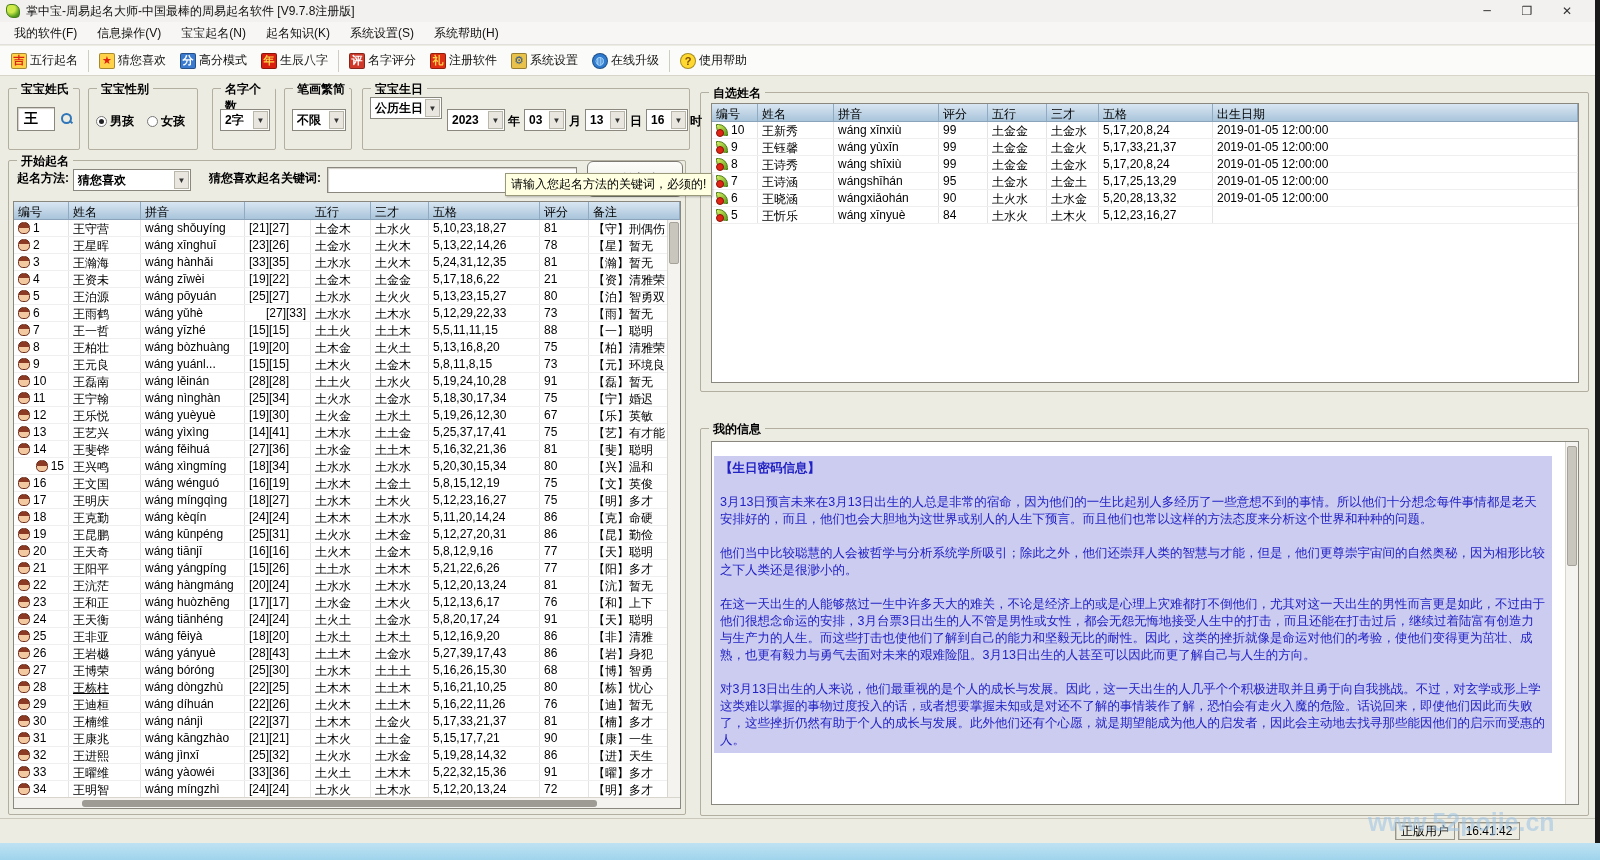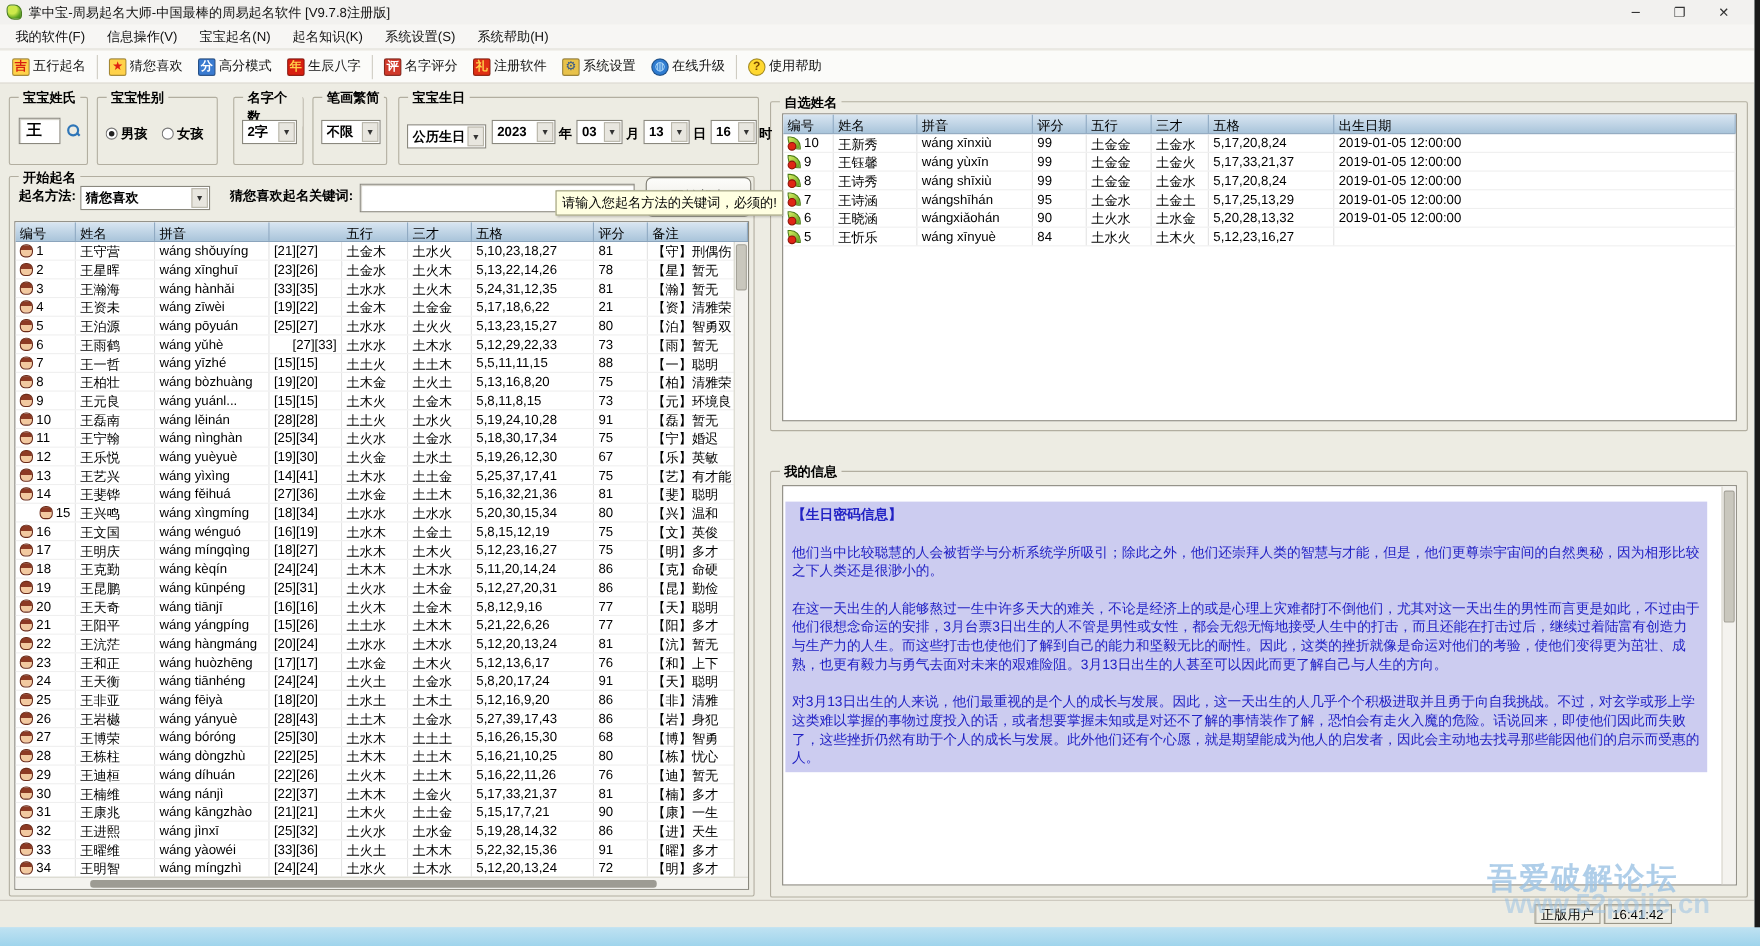--- a/index.html
+++ b/index.html
@@ -202,21 +202,21 @@
     <div class="groupbox" style="left:284px; top:88px; width:68px; height:62px;">
       <span class="gb-label">笔画繁简</span>
       <div class="combo" style="position:absolute; left:7px; top:20px; width:54px; height:22px;">
         <span style="overflow:hidden; white-space:nowrap; width:28px;">不限</span>
         <span class="arrow-box">▼</span>
       </div>
     </div>
 
     <div class="groupbox" style="left:362px; top:88px; width:328px; height:62px;">
       <span class="gb-label">宝宝生日</span>
-      <div class="combo" style="position:absolute; left:7px; top:24px; width:72px; height:22px;">
+      <div class="combo" style="position:absolute; left:7px; top:8px; width:72px; height:22px;">
         <span style="overflow:hidden; white-space:nowrap; width:50px;">公历生日</span>
         <span class="arrow-box">▼</span>
       </div>
       <div class="combo" style="position:absolute; left:84px; top:20px; width:58px; height:22px;">
         <span>2023</span>
         <span class="arrow-box">▼</span>
       </div>
       <span style="position:absolute; left:145px; top:24px; font-weight:bold;">年</span>
       <div class="combo" style="position:absolute; left:161px; top:20px; width:42px; height:22px;">
         <span>03</span>
@@ -552,21 +552,21 @@
               <span class="tc" style="width: 104px; flex: 0 0 auto;">wáng bóróng</span>
               <span class="tc" style="width: 66px; flex: 0 0 auto;">[25][30]</span>
               <span class="tc" style="width: 60px; flex: 0 0 auto;">土水木</span>
               <span class="tc" style="width: 58px; flex: 0 0 auto;">土土土</span>
               <span class="tc" style="width: 111px; flex: 0 0 auto;">5,16,26,15,30</span>
               <span class="tc" style="width: 49px; flex: 0 0 auto;">68</span>
               <span class="tc" style="width: 80px; flex: 1 1 0%;">【博】智勇</span>
             </div>
             <div class="trow">
               <span class="tc" style="width: 55px; flex: 0 0 auto;"><span class="boy-ico"></span>28</span>
-              <span class="tc" style="width: 72px; flex: 0 0 auto;">王栋柱</span>
+              <span class="tc" style="width: 72px; flex: 0 0 auto; text-decoration: underline;">王栋柱</span>
               <span class="tc" style="width: 104px; flex: 0 0 auto;">wáng dòngzhù</span>
               <span class="tc" style="width: 66px; flex: 0 0 auto;">[22][25]</span>
               <span class="tc" style="width: 60px; flex: 0 0 auto;">土木木</span>
               <span class="tc" style="width: 58px; flex: 0 0 auto;">土土木</span>
               <span class="tc" style="width: 111px; flex: 0 0 auto;">5,16,21,10,25</span>
               <span class="tc" style="width: 49px; flex: 0 0 auto;">80</span>
               <span class="tc" style="width: 80px; flex: 1 1 0%;">【栋】忧心</span>
             </div>
             <div class="trow">
               <span class="tc" style="width: 55px; flex: 0 0 auto;"><span class="boy-ico"></span>29</span>
@@ -721,34 +721,34 @@
             </div>
           </div>
       </div>
     </div>
 
     <div class="groupbox" style="left:700px; top:428px; width:889px; height:388px;">
       <span class="gb-label">我的信息</span>
       <div class="info-area" style="left:10px; top:12px; width:868px; height:364px;">
         <div class="info-inner" id="info-paragraphs">
             <p class="hd">【生日密码信息】</p>
+            <p>3月13日预言未来在3月13日出生的人总是非常的宿命，因为他们的一生比起别人多经历了一些意想不到的事情。所以他们十分想念每件事情都是老天安排好的，而且，他们也会大胆地为这世界或别人的人生下预言。而且他们也常以这样的方法态度来分析这个世界和种种的问题。</p>
             <p>他们当中比较聪慧的人会被哲学与分析系统学所吸引；除此之外，他们还崇拜人类的智慧与才能，但是，他们更尊崇宇宙间的自然奥秘，因为相形比较之下人类还是很渺小的。</p>
             <p>在这一天出生的人能够熬过一生中许多天大的难关，不论是经济上的或是心理上灾难都打不倒他们，尤其对这一天出生的男性而言更是如此，不过由于他们很想念命运的安排，3月台票3日出生的人不管是男性或女性，都会无怨无悔地接受人生中的打击，而且还能在打击过后，继续过着陆富有创造力与生产力的人生。而这些打击也使他们了解到自己的能力和坚毅无比的耐性。因此，这类的挫折就像是命运对他们的考验，使他们变得更为茁壮、成熟，也更有毅力与勇气去面对未来的艰难险阻。3月13日出生的人甚至可以因此而更了解自己与人生的方向。</p>
             <p>对3月13日出生的人来说，他们最重视的是个人的成长与发展。因此，这一天出生的人几乎个个积极进取并且勇于向自我挑战。不过，对玄学或形上学这类难以掌握的事物过度投入的话，或者想要掌握未知或是对还不了解的事情装作了解，恐怕会有走火入魔的危险。话说回来，即使他们因此而失败了，这些挫折仍然有助于个人的成长与发展。此外他们还有个心愿，就是期望能成为他人的启发者，因此会主动地去找寻那些能因他们的启示而受惠的人。</p>
           </div>
         <div class="vscroll" style="right:0; top:0; height:362px;">
           <div class="vthumb" style="top:4px; height:120px;"></div>
         </div>
       </div>
     </div>
 
     <div class="statusbar">
       <div class="status-cell" style="left:1395px; width:60px;">正版用户</div>
       <div class="status-cell" style="left:1458px; width:62px;">16:41:42</div>
     </div>
   </div>
 
-  <div class="watermark" style="left:1352px; top:780px; font-size:27px; letter-spacing:2px;">吾爱破解论坛</div>
   <div class="watermark" style="left:1368px; top:808px; font-size:25px; opacity:.55;">www.52pojie.cn</div>
 
   <div class="edge-strip"></div>
   <div class="desktop-strip"></div>
 </div>
 
 </body></html>

